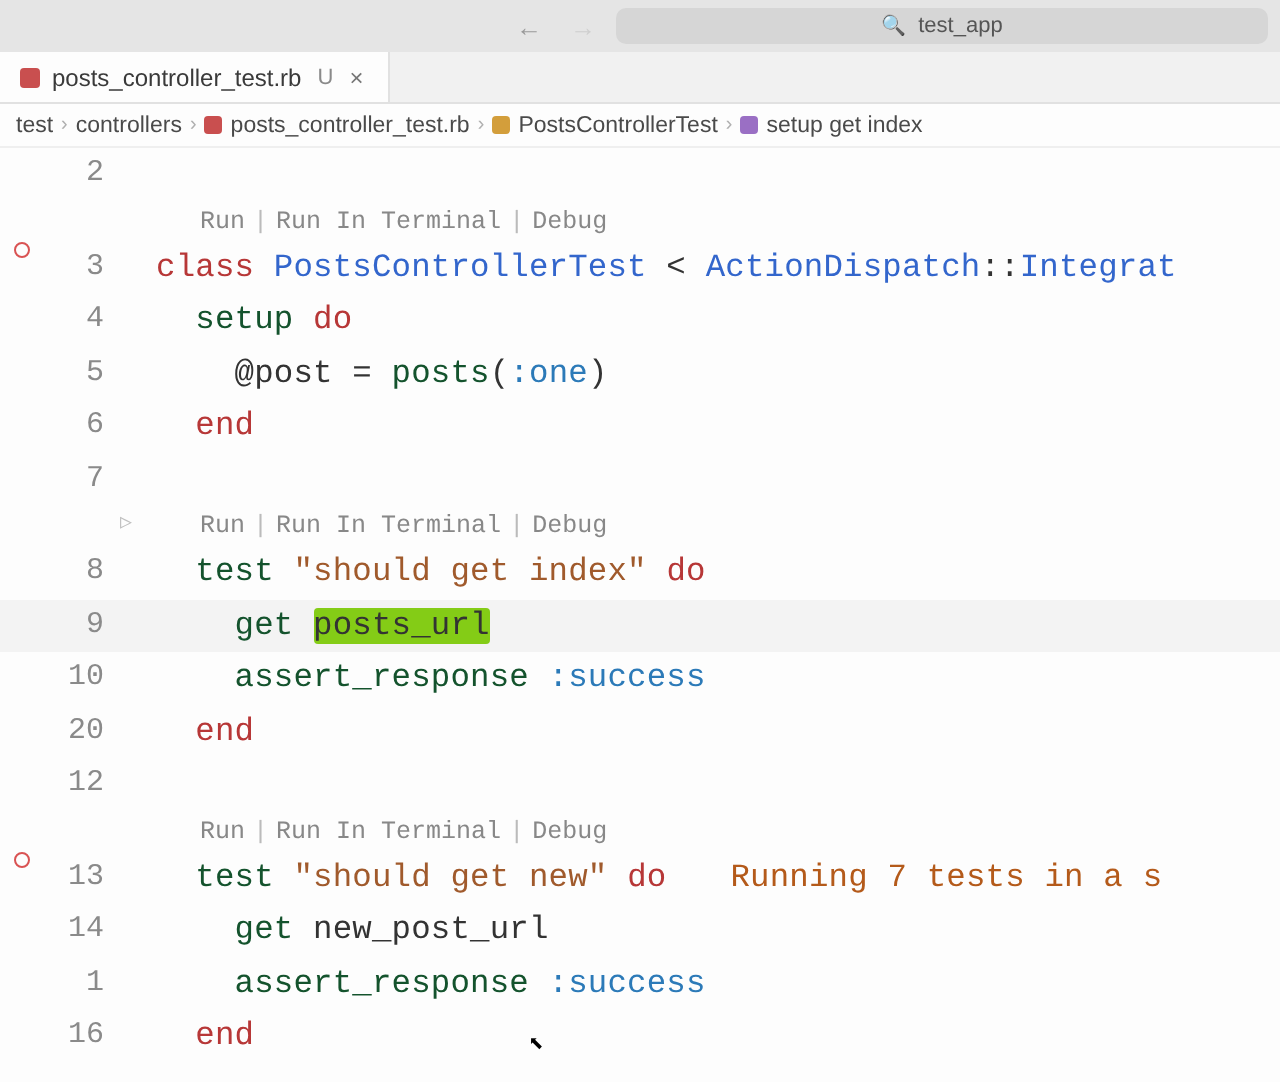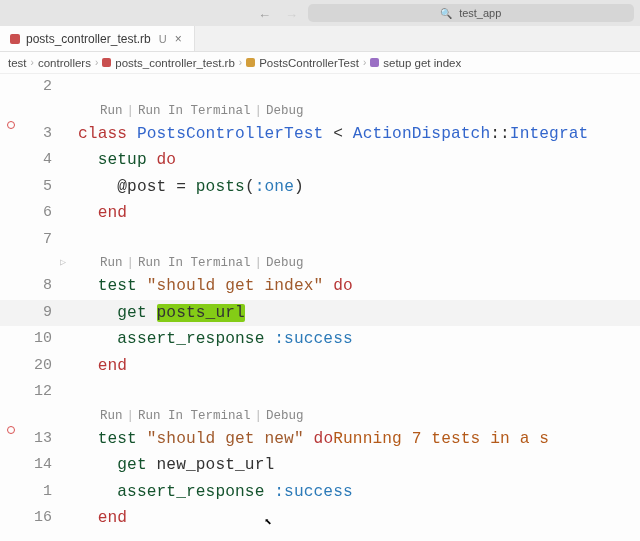--- a/index.html
+++ b/index.html
@@ -46,21 +46,21 @@
 
   
   .kw { color: #b73737; }     
   .cls { color: #3366cc; }    
   .str { color: #a05a2c; }    
   .sym { color: #2c7ab8; }    
   .fn  { color: #14532d; }    
   .id  { color: #333333; }
   .op  { color: #333333; }
   .hl { background: #84cc16; border-radius: 2px; }
-  .run-status { color: #b45a1a; }
+  .run-status { color: #b45a1a; margin-left: 32px; }
 
   .cursor-arrow { position: absolute; left: 264px; top: 210px; font-size: 13px; color: #000; z-index: 20; pointer-events: none; }
 
 </style>
 </head>
 <body>
 
 <div class="titlebar">
   <div class="nav-arrows">
     <span class="nav-arrow">←</span>

